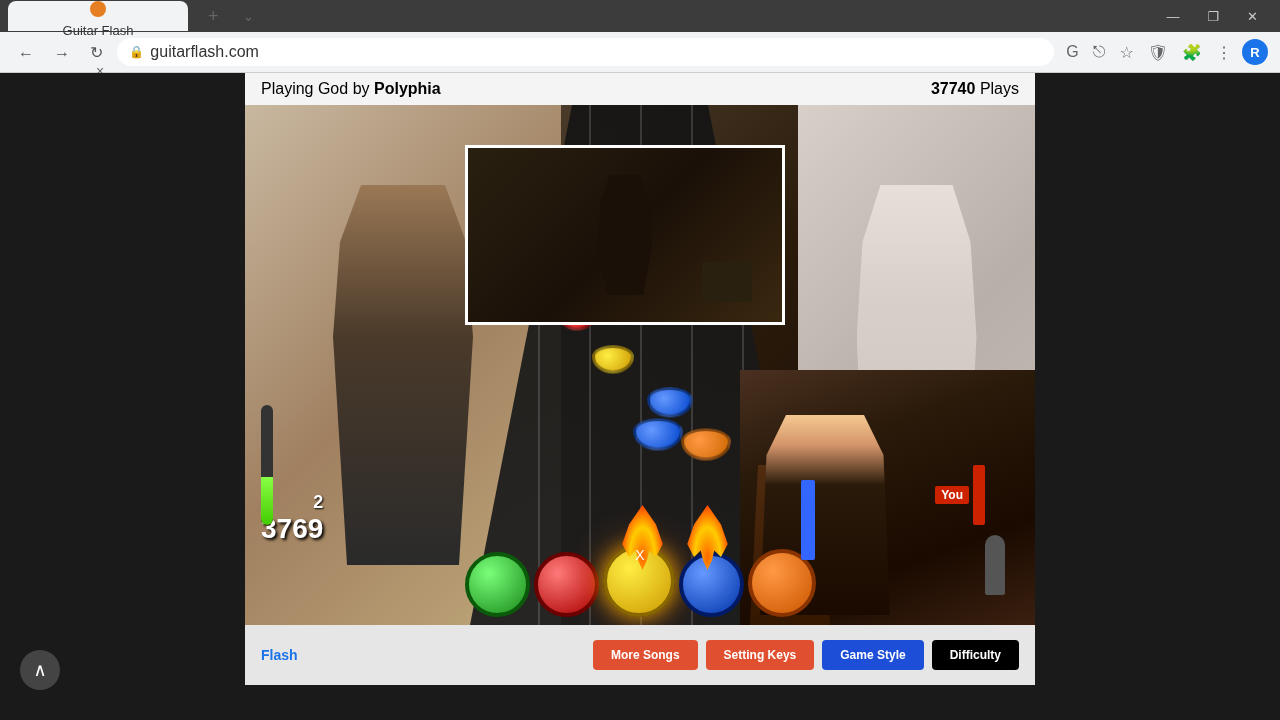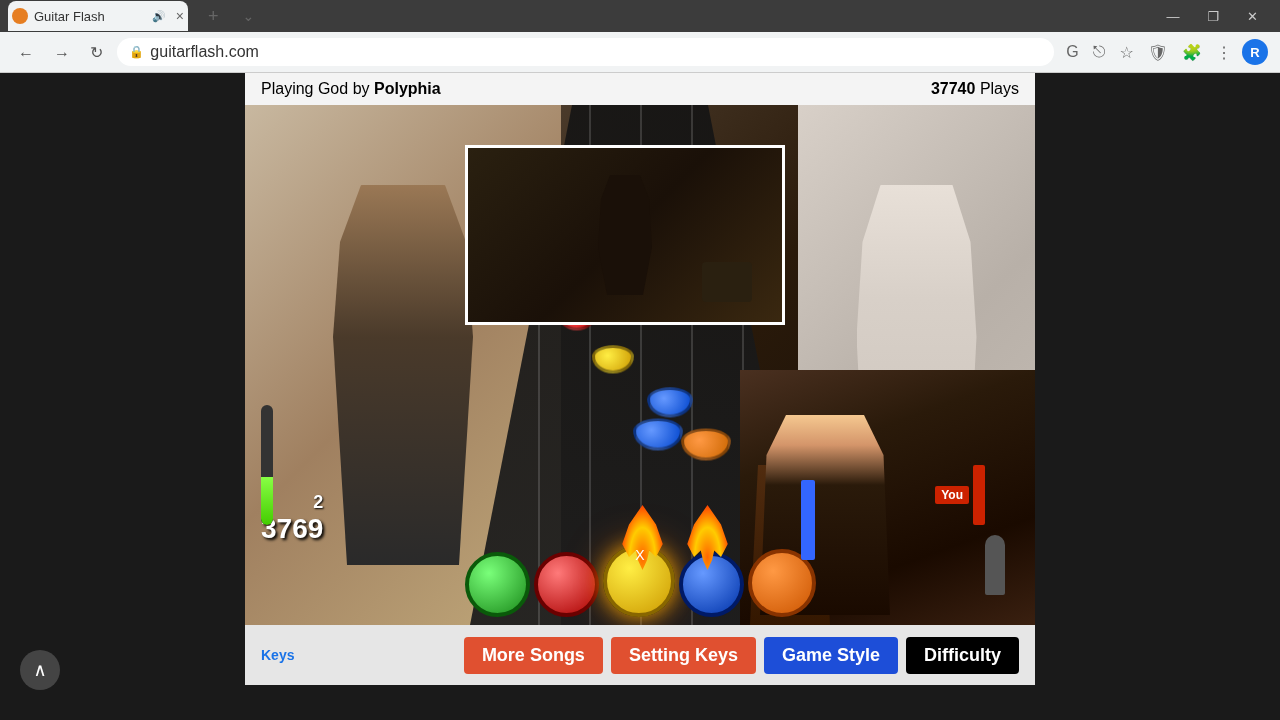--- a/index.html
+++ b/index.html
@@ -24,20 +24,21 @@
       height: 30px;
       border-radius: 8px 8px 0 0;
       display: flex;
       align-items: center;
       padding: 0 4px;
       gap: 6px;
       font-size: 13px;
       color: #333;
       min-width: 180px;
       max-width: 240px;
+      flex-direction: column;
     }
     .tab .favicon {
       width: 16px;
       height: 16px;
       background: #e67e22;
       border-radius: 50%;
       flex-shrink: 0;
     }
     .tab .tab-audio {
       font-size: 11px;
@@ -445,21 +446,21 @@
       cursor: pointer;
     }
     .bottom-buttons {
       display: flex;
       gap: 8px;
     }
     .game-btn {
       padding: 8px 18px;
       border: none;
       border-radius: 4px;
-      font-size: 18px;
+      font-size: 12px;
       font-weight: bold;
       cursor: pointer;
       color: white;
     }
     .btn-more { background: #e05030; }
     .btn-settings { background: #e05030; }
     .btn-gamestyle { background: #1d4ed8; }
     .btn-difficulty { background: #000000; }
 
     
@@ -653,21 +654,21 @@
 
             <div style="position:absolute;left:20px;bottom:10px;width:130px;height:200px;background:linear-gradient(180deg,#f5c890 0%,#d4956a 15%,#2a1a0a 35%,#1a0a00 100%);clip-path:polygon(20% 0%,80% 0%,95% 20%,100% 100%,0% 100%,5% 20%);border-radius:20px 20px 0 0;"></div>
 
             <div style="position:absolute;right:30px;bottom:30px;width:20px;height:60px;background:#555;border-radius:10px 10px 2px 2px;"></div>
           </div>
         </div>
       </div>
     </div>
 
     <div class="game-bottom-bar">
-      <span class="help-link">Keys</span>
+      <span class="help-link">Flash</span>
       <div class="bottom-buttons">
         <button class="game-btn btn-more">More Songs</button>
         <button class="game-btn btn-settings">Setting Keys</button>
         <button class="game-btn btn-gamestyle">Game Style</button>
         <button class="game-btn btn-difficulty">Difficulty</button>
       </div>
     </div>
   </div>
 
   <div style="width:245px;background:#1a1a1a;flex-shrink:0;"></div>

